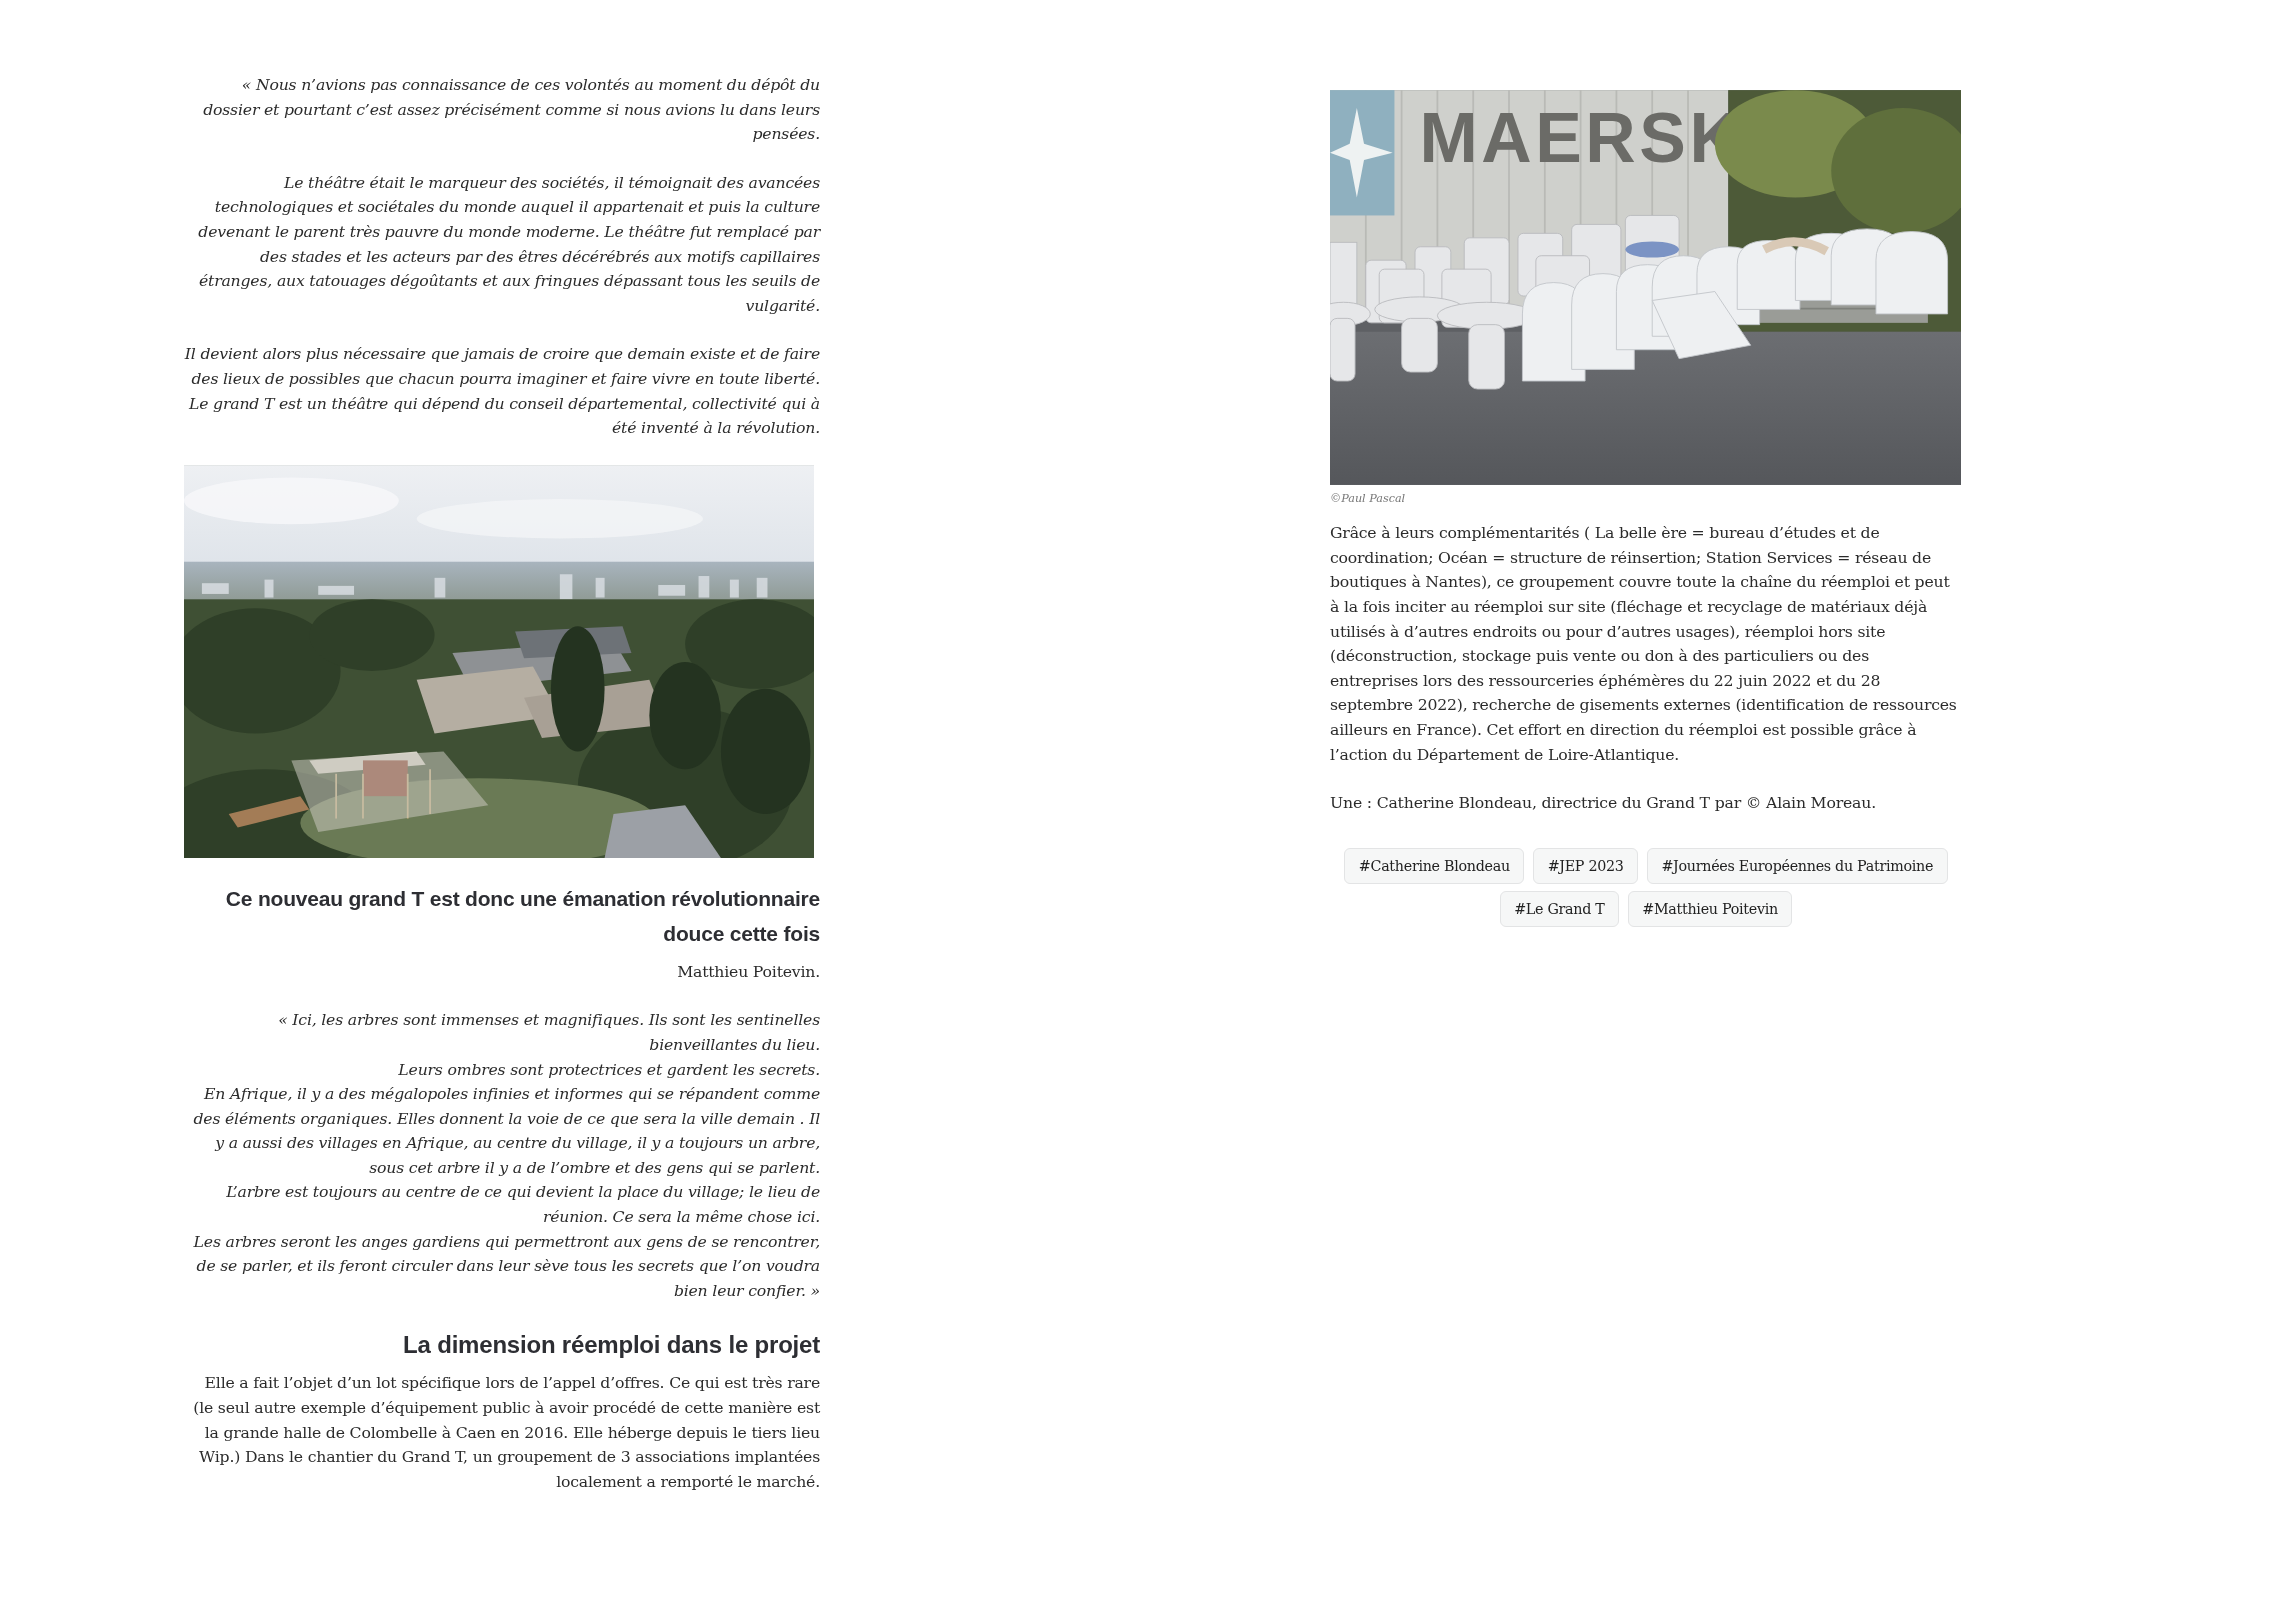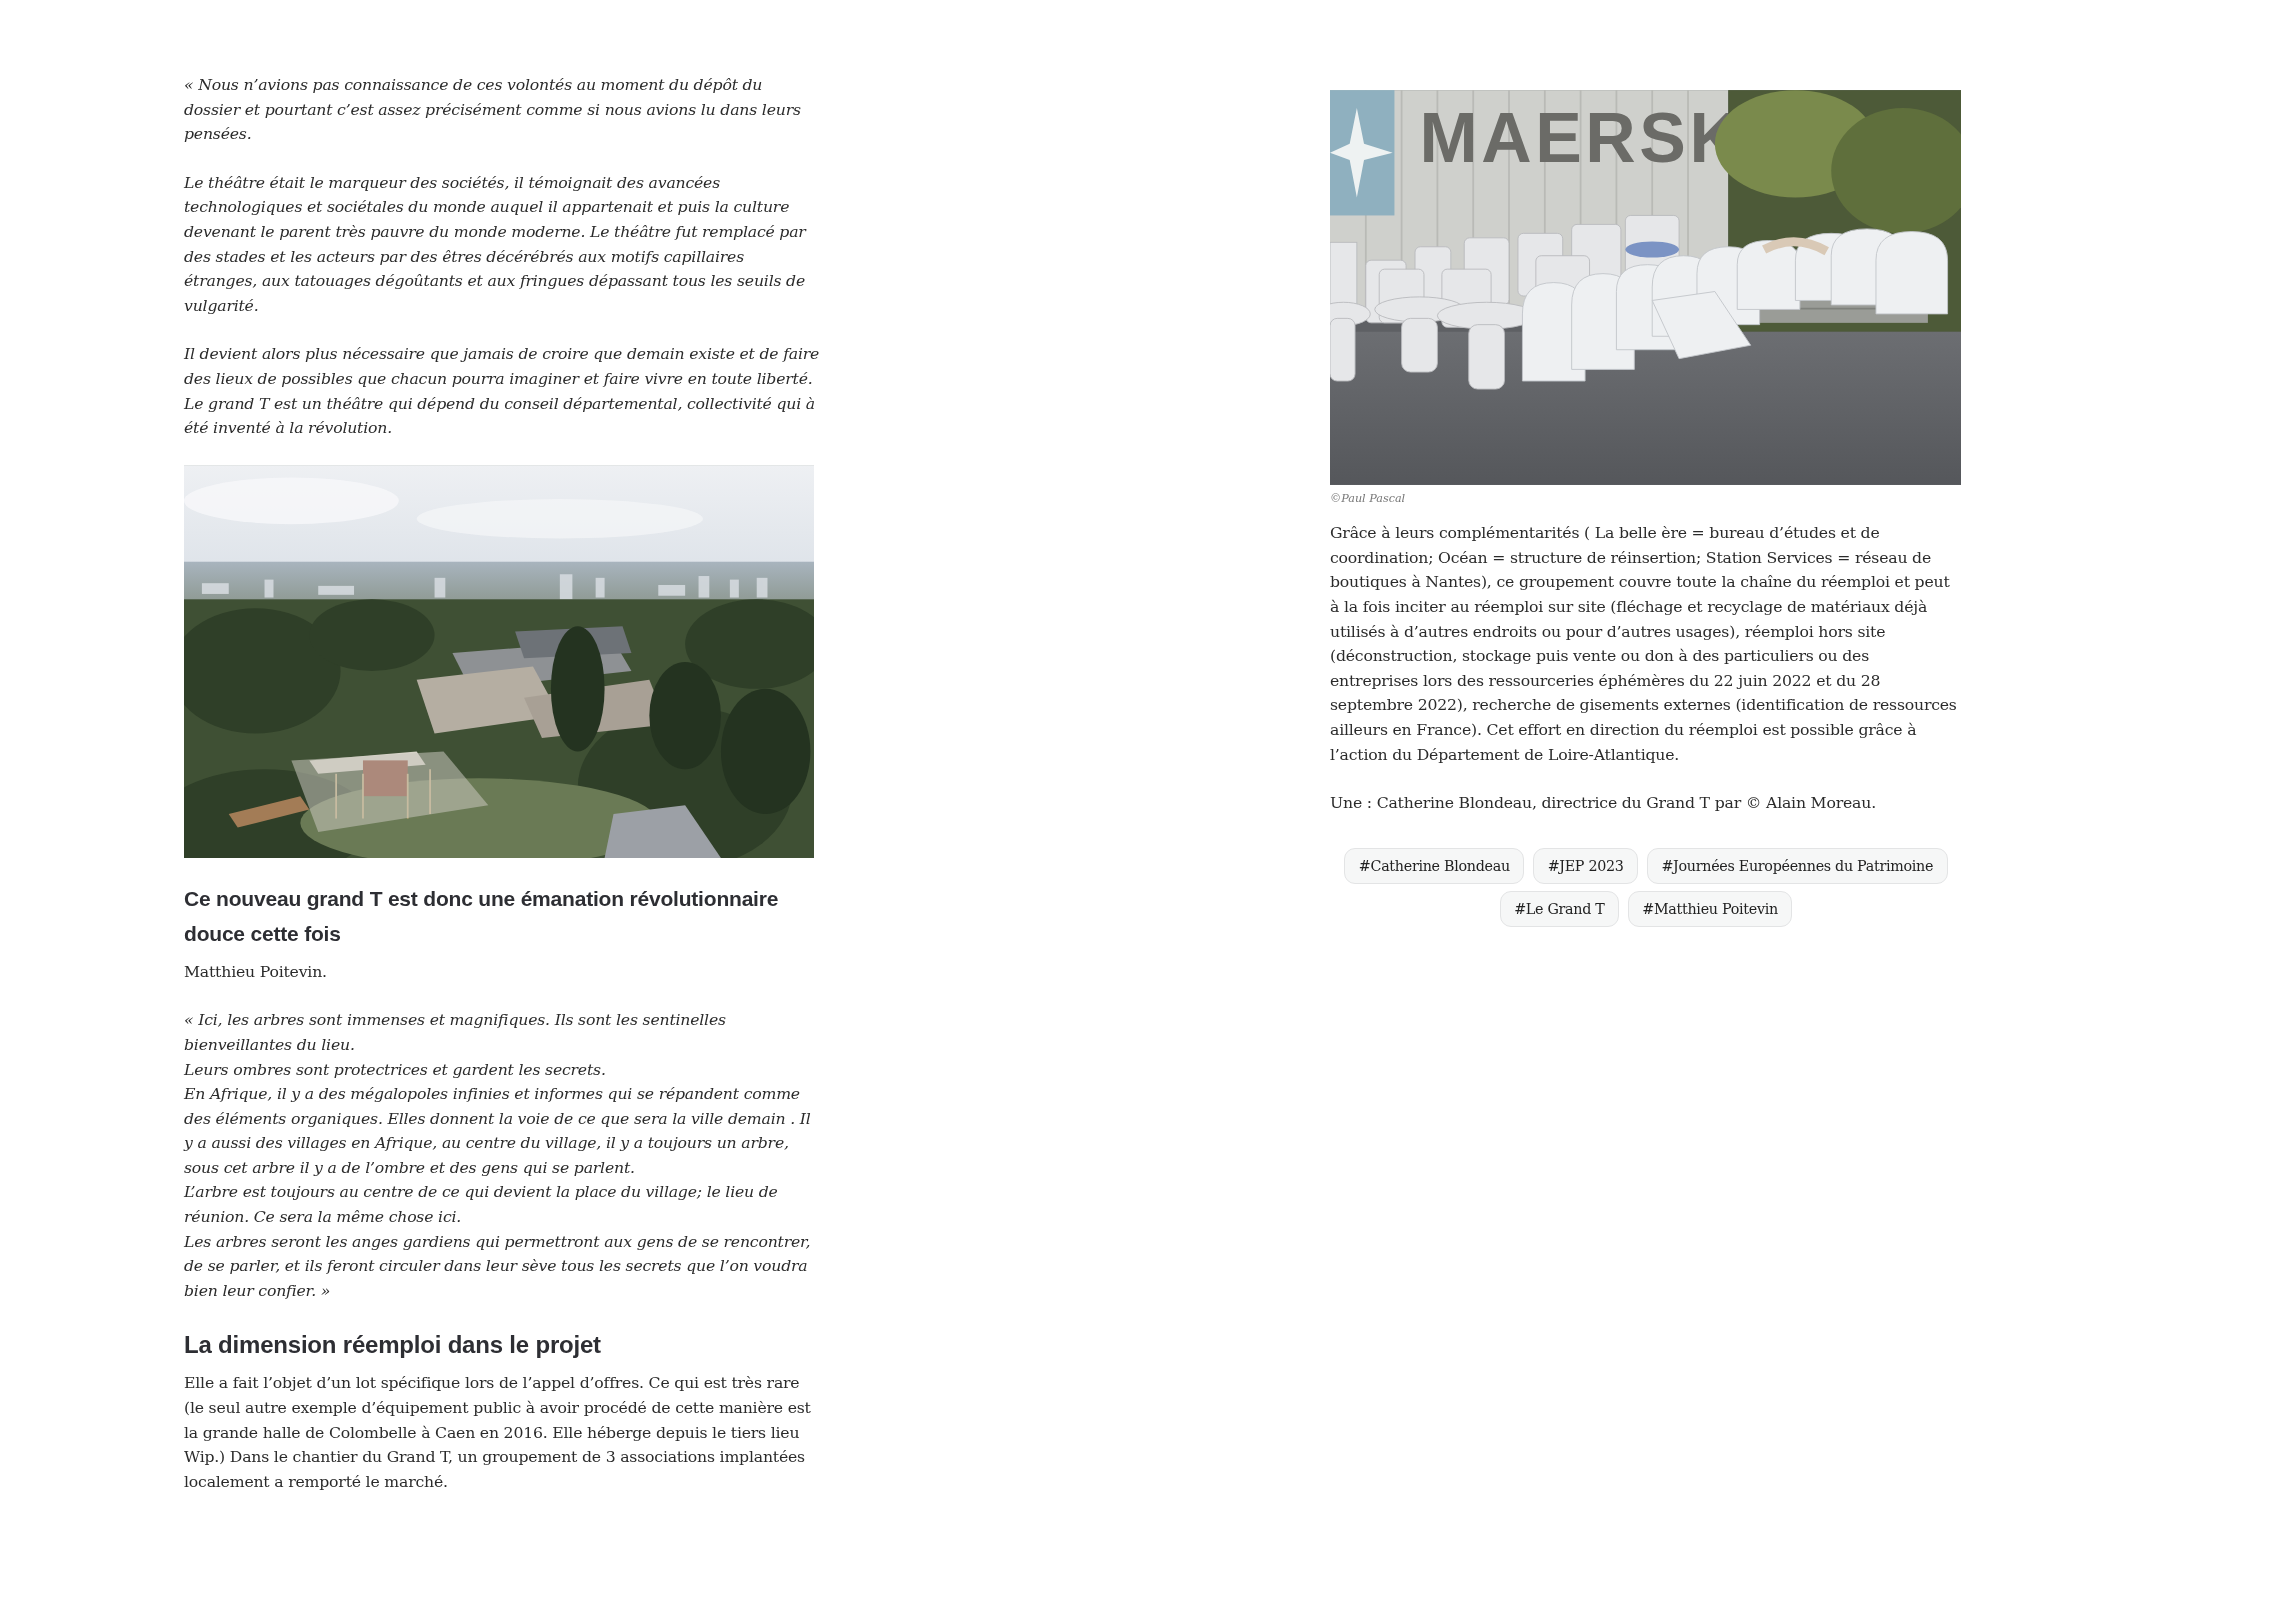--- a/index.html
+++ b/index.html
@@ -1,39 +1,39 @@
 <!DOCTYPE html>
 <html style="font-size:14.3px"><head>
 <meta charset="utf-8">
 <style>
   html, body { margin: 0; padding: 0; background: #ffffff; }
   body { width: 2293px; height: 1621px; position: relative; overflow: hidden;
          font-family: "DejaVu Serif", "Liberation Serif", serif; color: #2a2a2a; }
-  .col-left { position: absolute; left: 184px; top: 73px; width: 636px; }
+  .col-left { position: absolute; left: 184px; top: 73px; width: 636px; text-align: right; }
   .col-right { position: absolute; left: 1330px; top: 90px; width: 632px; }
 
   .para { font-size: 15.7px; line-height: 24.6px; margin: 0 0 24px 0; color: #2b2b2b; letter-spacing: -0.2px; }
   .italic { font-style: italic; }
   .quote-line { display: block; }
 
   .figure { position: relative; overflow: hidden; }
   .fig-left { width: 630px; height: 393px; margin-top: 0; margin-bottom: 23px; }
   .fig-right { width: 631px; height: 395px; }
 
   .heading { font-family: "Liberation Sans", sans-serif; font-weight: bold; color: #2d2e33;
              font-size: 21px; line-height: 35px; margin: 0 0 9px 0; letter-spacing: -0.2px; }
   .heading.h2 { margin-top: 0; }
   .heading.h3 { margin-top: 10px; font-size: 24px; }
 
   .caption { text-align: left; font-style: italic; font-size: 11.2px; color: #777;
              margin: 7.2px 0 16px 0; }
 
   .tags { display: flex; flex-wrap: wrap; justify-content: center; gap: 7.2px 9px;
           margin-top: 32px; width: 632px; }
-  .tag { background: #f6f7f7; border: 0.9px solid #e3e4e5; border-radius: 11px;
+  .tag { background: #f6f7f7; border: 0.9px solid #e3e4e5; border-radius: 6px;
          padding: 0 13.4px; height: 34px; line-height: 34px; font-size: 14.3px; color: #222;
          letter-spacing: -0.3px; white-space: nowrap; }
 
   svg { display: block; }
 </style>
 </head>
 <body>
 
 <div class="col-left">
 

